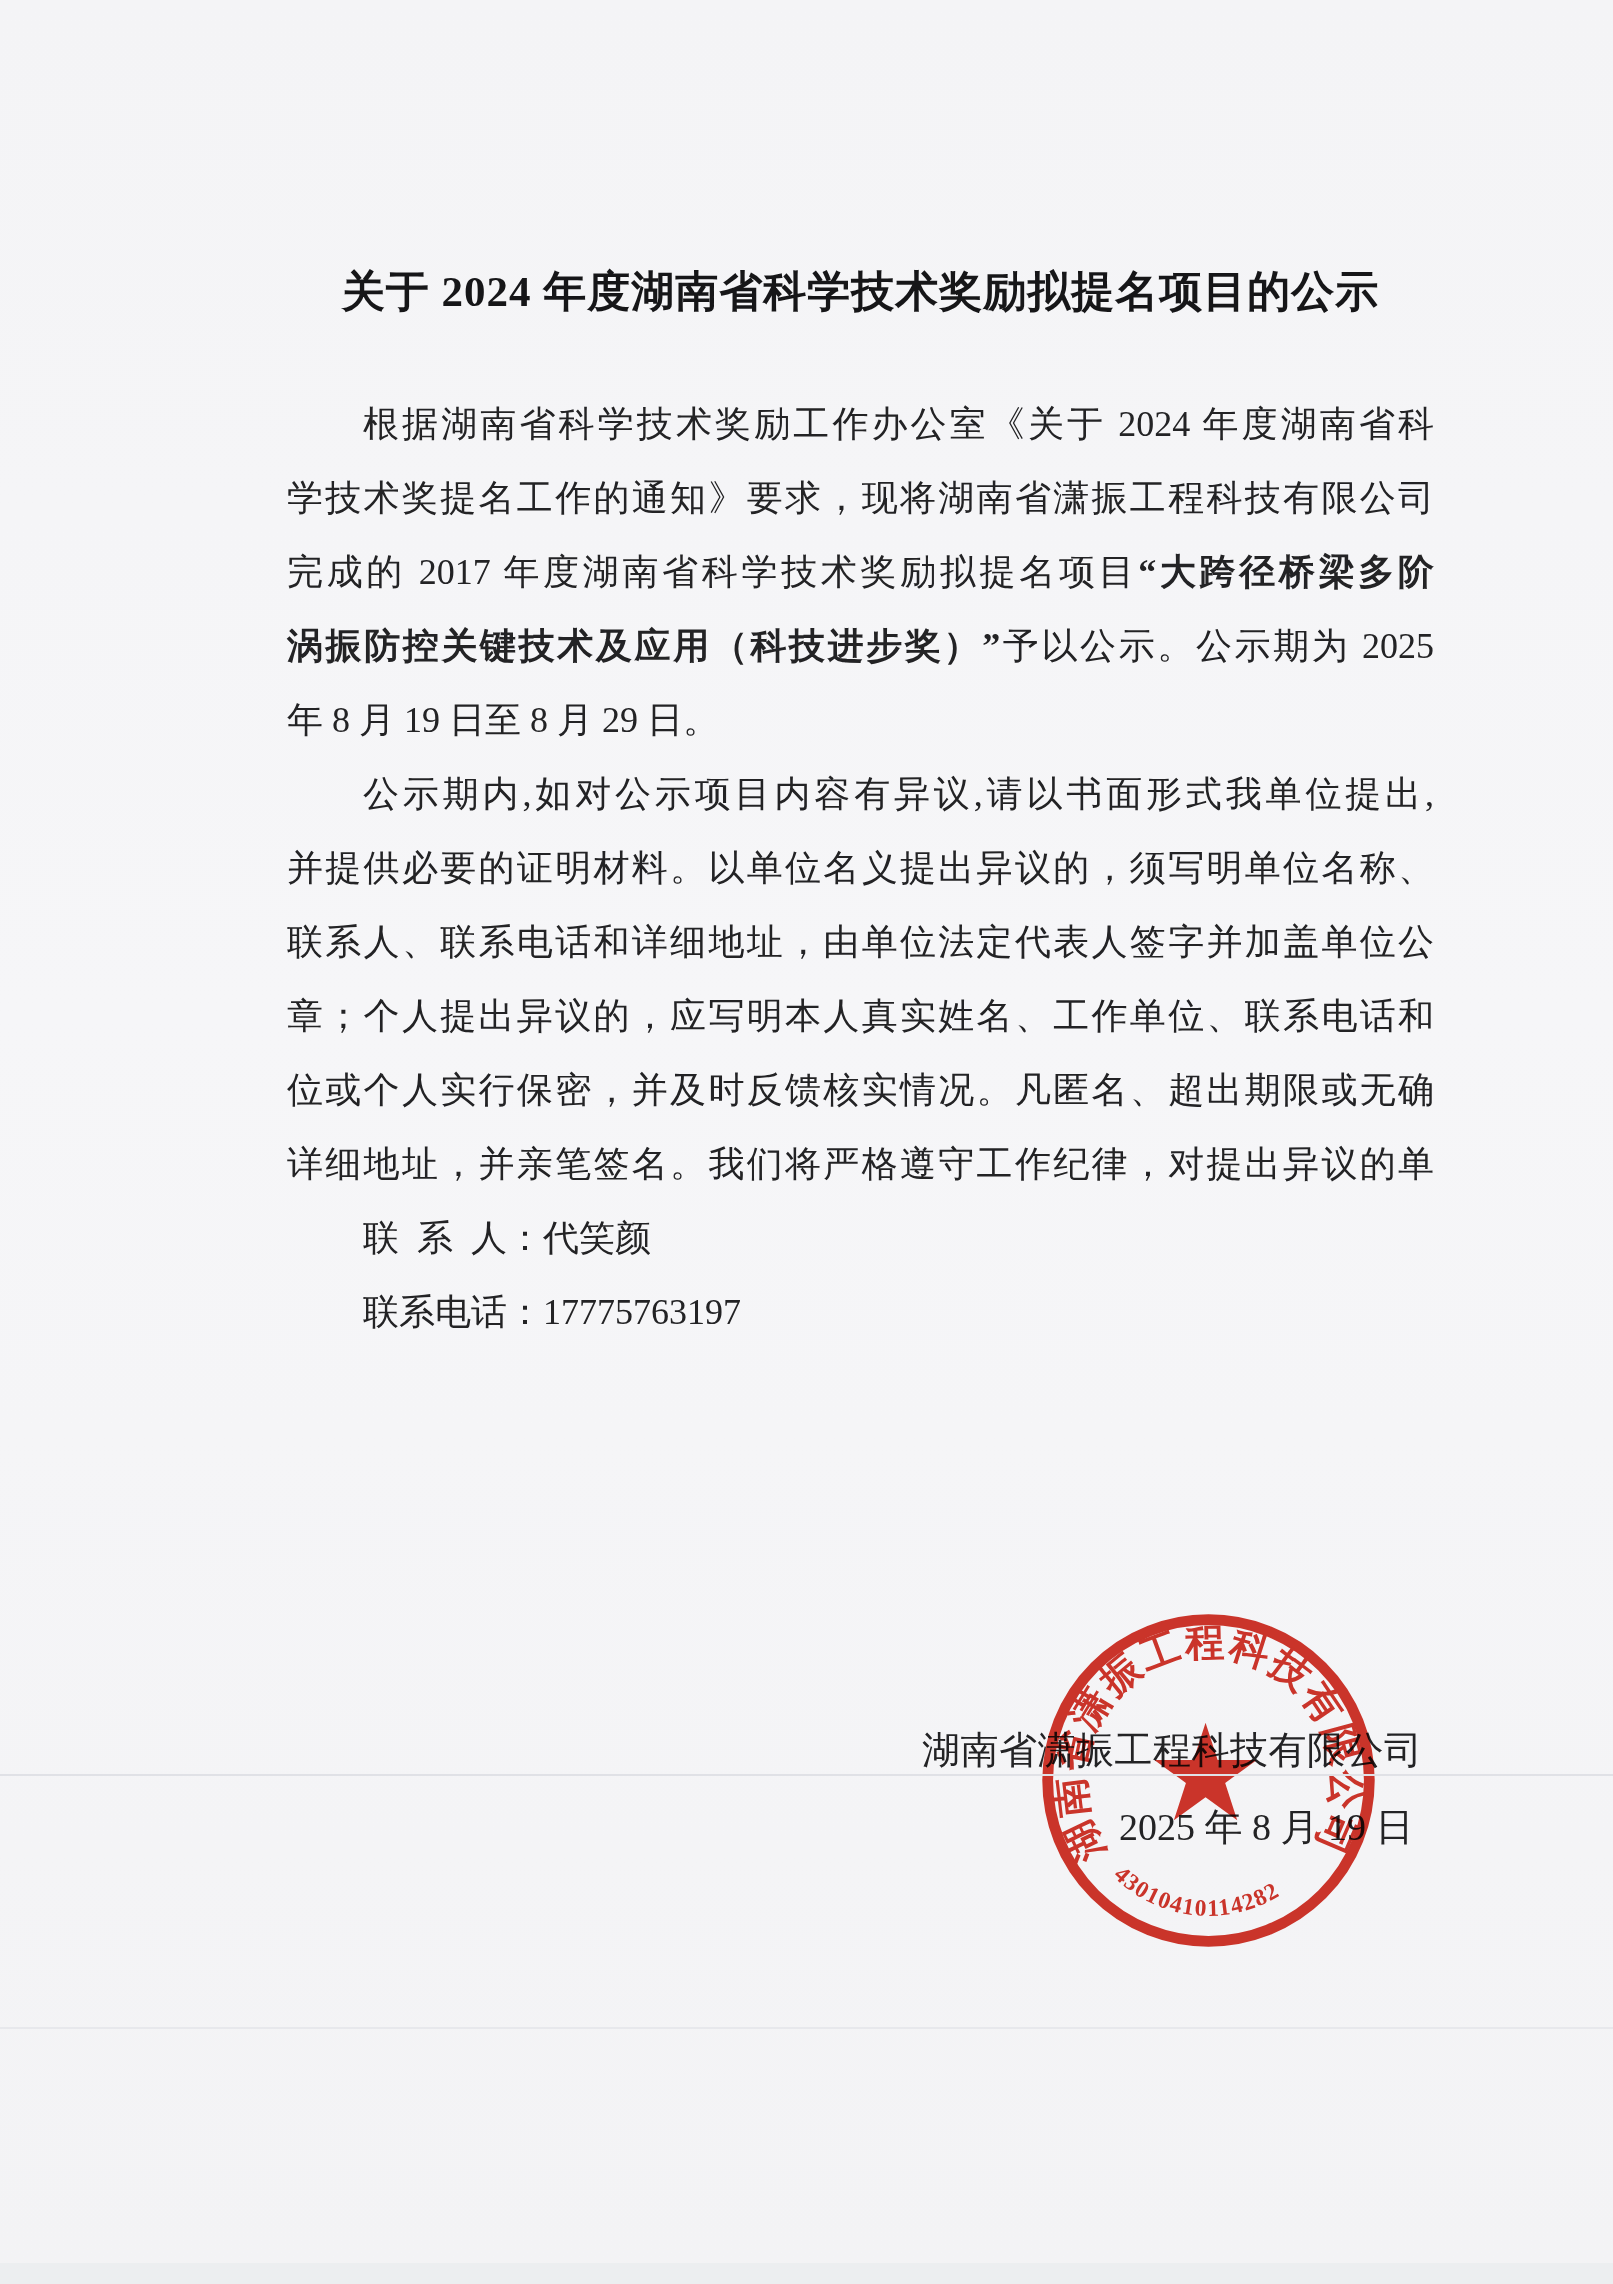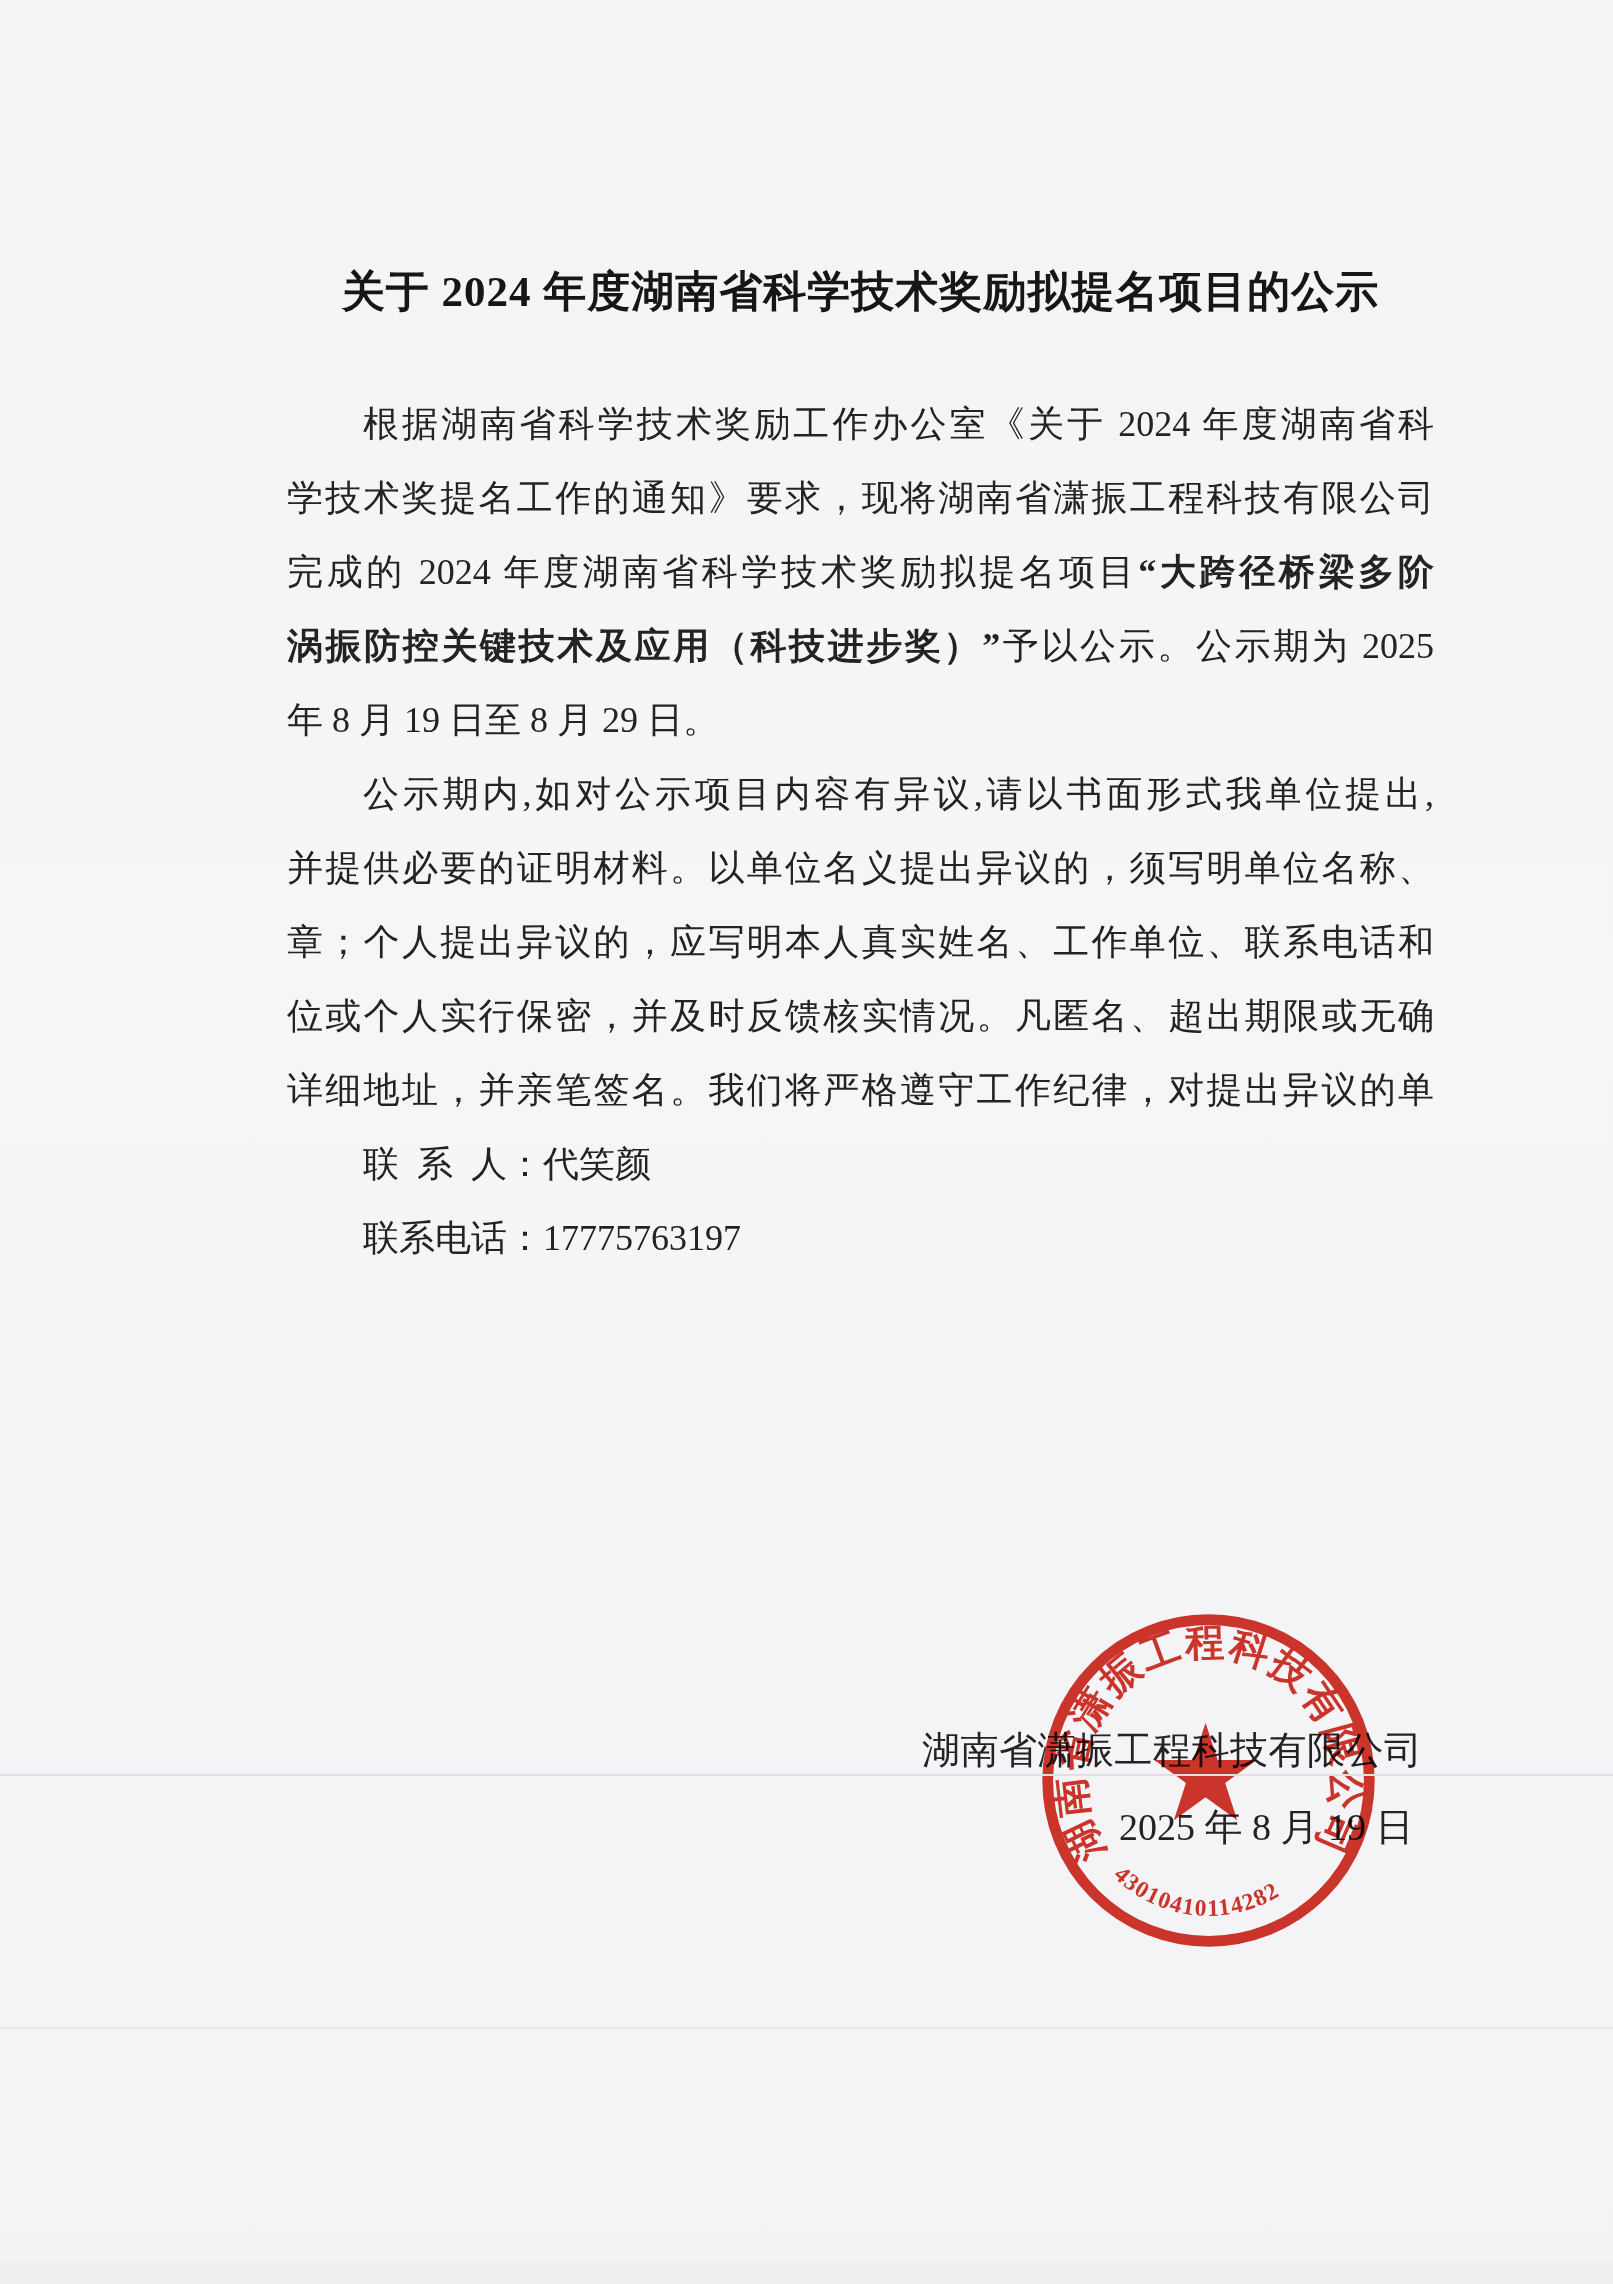--- a/index.html
+++ b/index.html
@@ -48,25 +48,26 @@
 </head>
 <body>
 
 <div class="page">
 
   <div class="doc-title">关于 2024 年度湖南省科学技术奖励拟提名项目的公示</div>
 
   <div class="doc-body" id="doc-body">
       <div class="line j ind"><span>根据湖南省科学技术奖励工作办公室《关于 2024 年度湖南省科</span></div>
       <div class="line j"><span>学技术奖提名工作的通知》要求，现将湖南省潇振工程科技有限公司</span></div>
-      <div class="line j"><span>完成的 2024 年度湖南省科学技术奖励拟提名项目</span><span class="b">“大跨径桥梁多阶</span></div>
+      <div class="line j"><span>完成的 2017 年度湖南省科学技术奖励拟提名项目</span><span class="b">“大跨径桥梁多阶</span></div>
       <div class="line j"><span class="b">涡振防控关键技术及应用（科技进步奖）”</span><span>予以公示。公示期为 2025</span></div>
       <div class="line"><span>年 8 月 19 日至 8 月 29 日。</span></div>
       <div class="line j ind"><span>公示期内,如对公示项目内容有异议,请以书面形式我单位提出,</span></div>
       <div class="line j"><span>并提供必要的证明材料。以单位名义提出异议的，须写明单位名称、</span></div>
+      <div class="line j"><span>联系人、联系电话和详细地址，由单位法定代表人签字并加盖单位公</span></div>
       <div class="line j"><span>章；个人提出异议的，应写明本人真实姓名、工作单位、联系电话和</span></div>
       <div class="line j"><span>位或个人实行保密，并及时反馈核实情况。凡匿名、超出期限或无确</span></div>
       <div class="line j"><span>详细地址，并亲笔签名。我们将严格遵守工作纪律，对提出异议的单</span></div>
       <div class="line ind"><span>联 系 人：代笑颜</span></div>
       <div class="line ind"><span>联系电话：17775763197</span></div>
     </div>
 
   <div class="sig-company">湖南省潇振工程科技有限公司</div>
 
   <div class="sig-date">2025 年 8 月 19 日</div>

